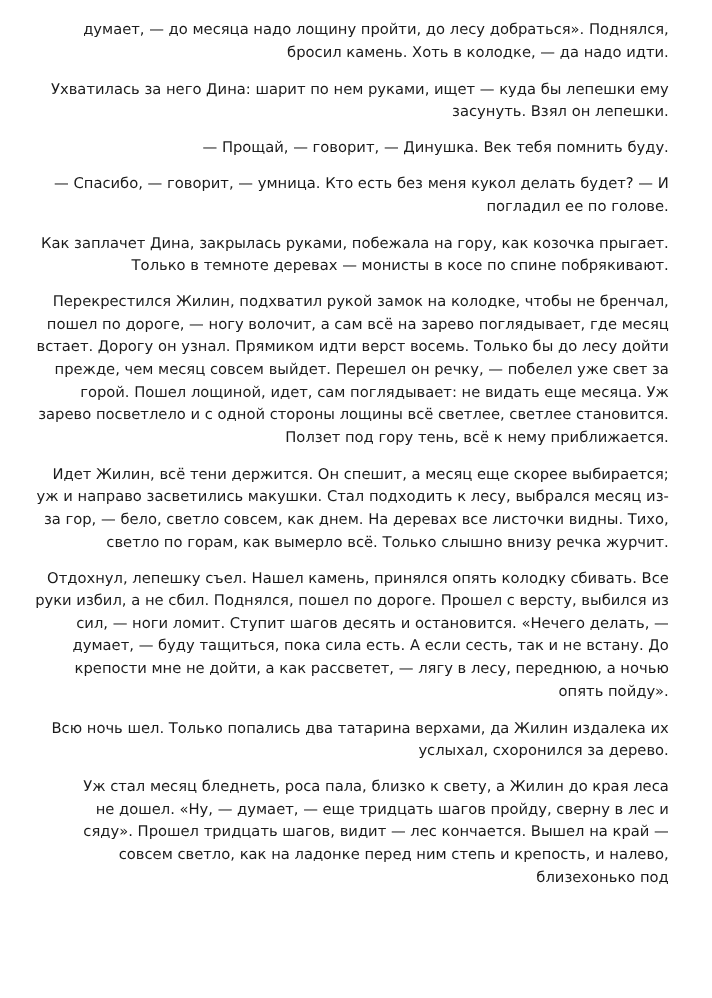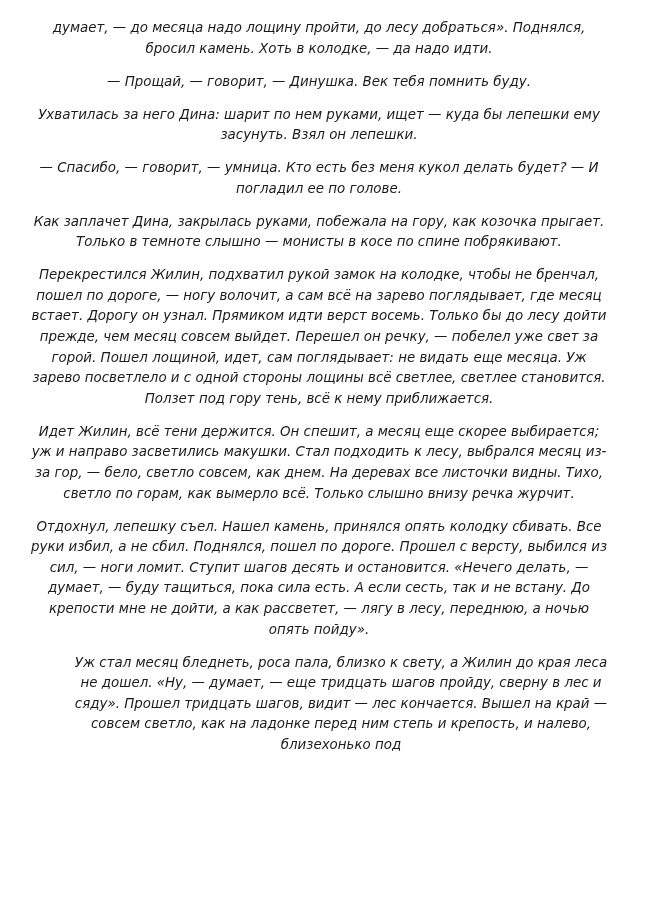--- a/index.html
+++ b/index.html
@@ -19,36 +19,36 @@
       top: 18px;
       width: 578px;
       font-family: "DejaVu Sans", sans-serif;
       font-size: 13.4px;
       line-height: 20.6px;
       color: #1b1b1b;
     }
     .page p {
       margin: 0 0 12.4px 0;
       padding: 0;
-      text-align: center;
+      text-align: right;
       hyphens: none;
       word-wrap: break-word;
-      font-style: italic;
     }
     .page p:last-child {
       margin-bottom: 0;
       margin-left: 44px;
     }
   </style>
 </head>
 <body>
 
 <div class="page">
   <p>думает, — до месяца надо лощину пройти, до лесу добраться». Поднялся, бросил камень. Хоть в колодке, — да надо идти.</p>
+  <p>Ухватилась за него Дина: шарит по нем руками, ищет — куда бы лепешки ему засунуть. Взял он лепешки.</p>
   <p>— Прощай, — говорит, — Динушка. Век тебя помнить буду.</p>
-  <p>Ухватилась за него Дина: шарит по нем руками, ищет — куда бы лепешки ему засунуть. Взял он лепешки.</p>
   <p>— Спасибо, — говорит, — умница. Кто есть без меня кукол делать будет? — И погладил ее по голове.</p>
-  <p>Как заплачет Дина, закрылась руками, побежала на гору, как козочка прыгает. Только в темноте слышно — монисты в косе по спине побрякивают.</p>
+  <p>Как заплачет Дина, закрылась руками, побежала на гору, как козочка прыгает. Только в темноте деревах — монисты в косе по спине побрякивают.</p>
   <p>Перекрестился Жилин, подхватил рукой замок на колодке, чтобы не бренчал, пошел по дороге, — ногу волочит, а сам всё на зарево поглядывает, где месяц встает. Дорогу он узнал. Прямиком идти верст восемь. Только бы до лесу дойти прежде, чем месяц совсем выйдет. Перешел он речку, — побелел уже свет за горой. Пошел лощиной, идет, сам поглядывает: не видать еще месяца. Уж зарево посветлело и с одной стороны лощины всё светлее, светлее становится. Ползет под гору тень, всё к нему приближается.</p>
   <p>Идет Жилин, всё тени держится. Он спешит, а месяц еще скорее выбирается; уж и направо засветились макушки. Стал подходить к лесу, выбрался месяц из-за гор, — бело, светло совсем, как днем. На деревах все листочки видны. Тихо, светло по горам, как вымерло всё. Только слышно внизу речка журчит.</p>
   <p>Отдохнул, лепешку съел. Нашел камень, принялся опять колодку сбивать. Все руки избил, а не сбил. Поднялся, пошел по дороге. Прошел с версту, выбился из сил, — ноги ломит. Ступит шагов десять и остановится. «Нечего делать, — думает, — буду тащиться, пока сила есть. А если сесть, так и не встану. До крепости мне не дойти, а как рассветет, — лягу в лесу, переднюю, а ночью опять пойду».</p>
+  <p>Всю ночь шел. Только попались два татарина верхами, да Жилин издалека их услыхал, схоронился за дерево.</p>
   <p>Уж стал месяц бледнеть, роса пала, близко к свету, а Жилин до края леса не дошел. «Ну, — думает, — еще тридцать шагов пройду, сверну в лес и сяду». Прошел тридцать шагов, видит — лес кончается. Вышел на край — совсем светло, как на ладонке перед ним степь и крепость, и налево, близехонько под</p>
 </div>
 
 </body></html>

